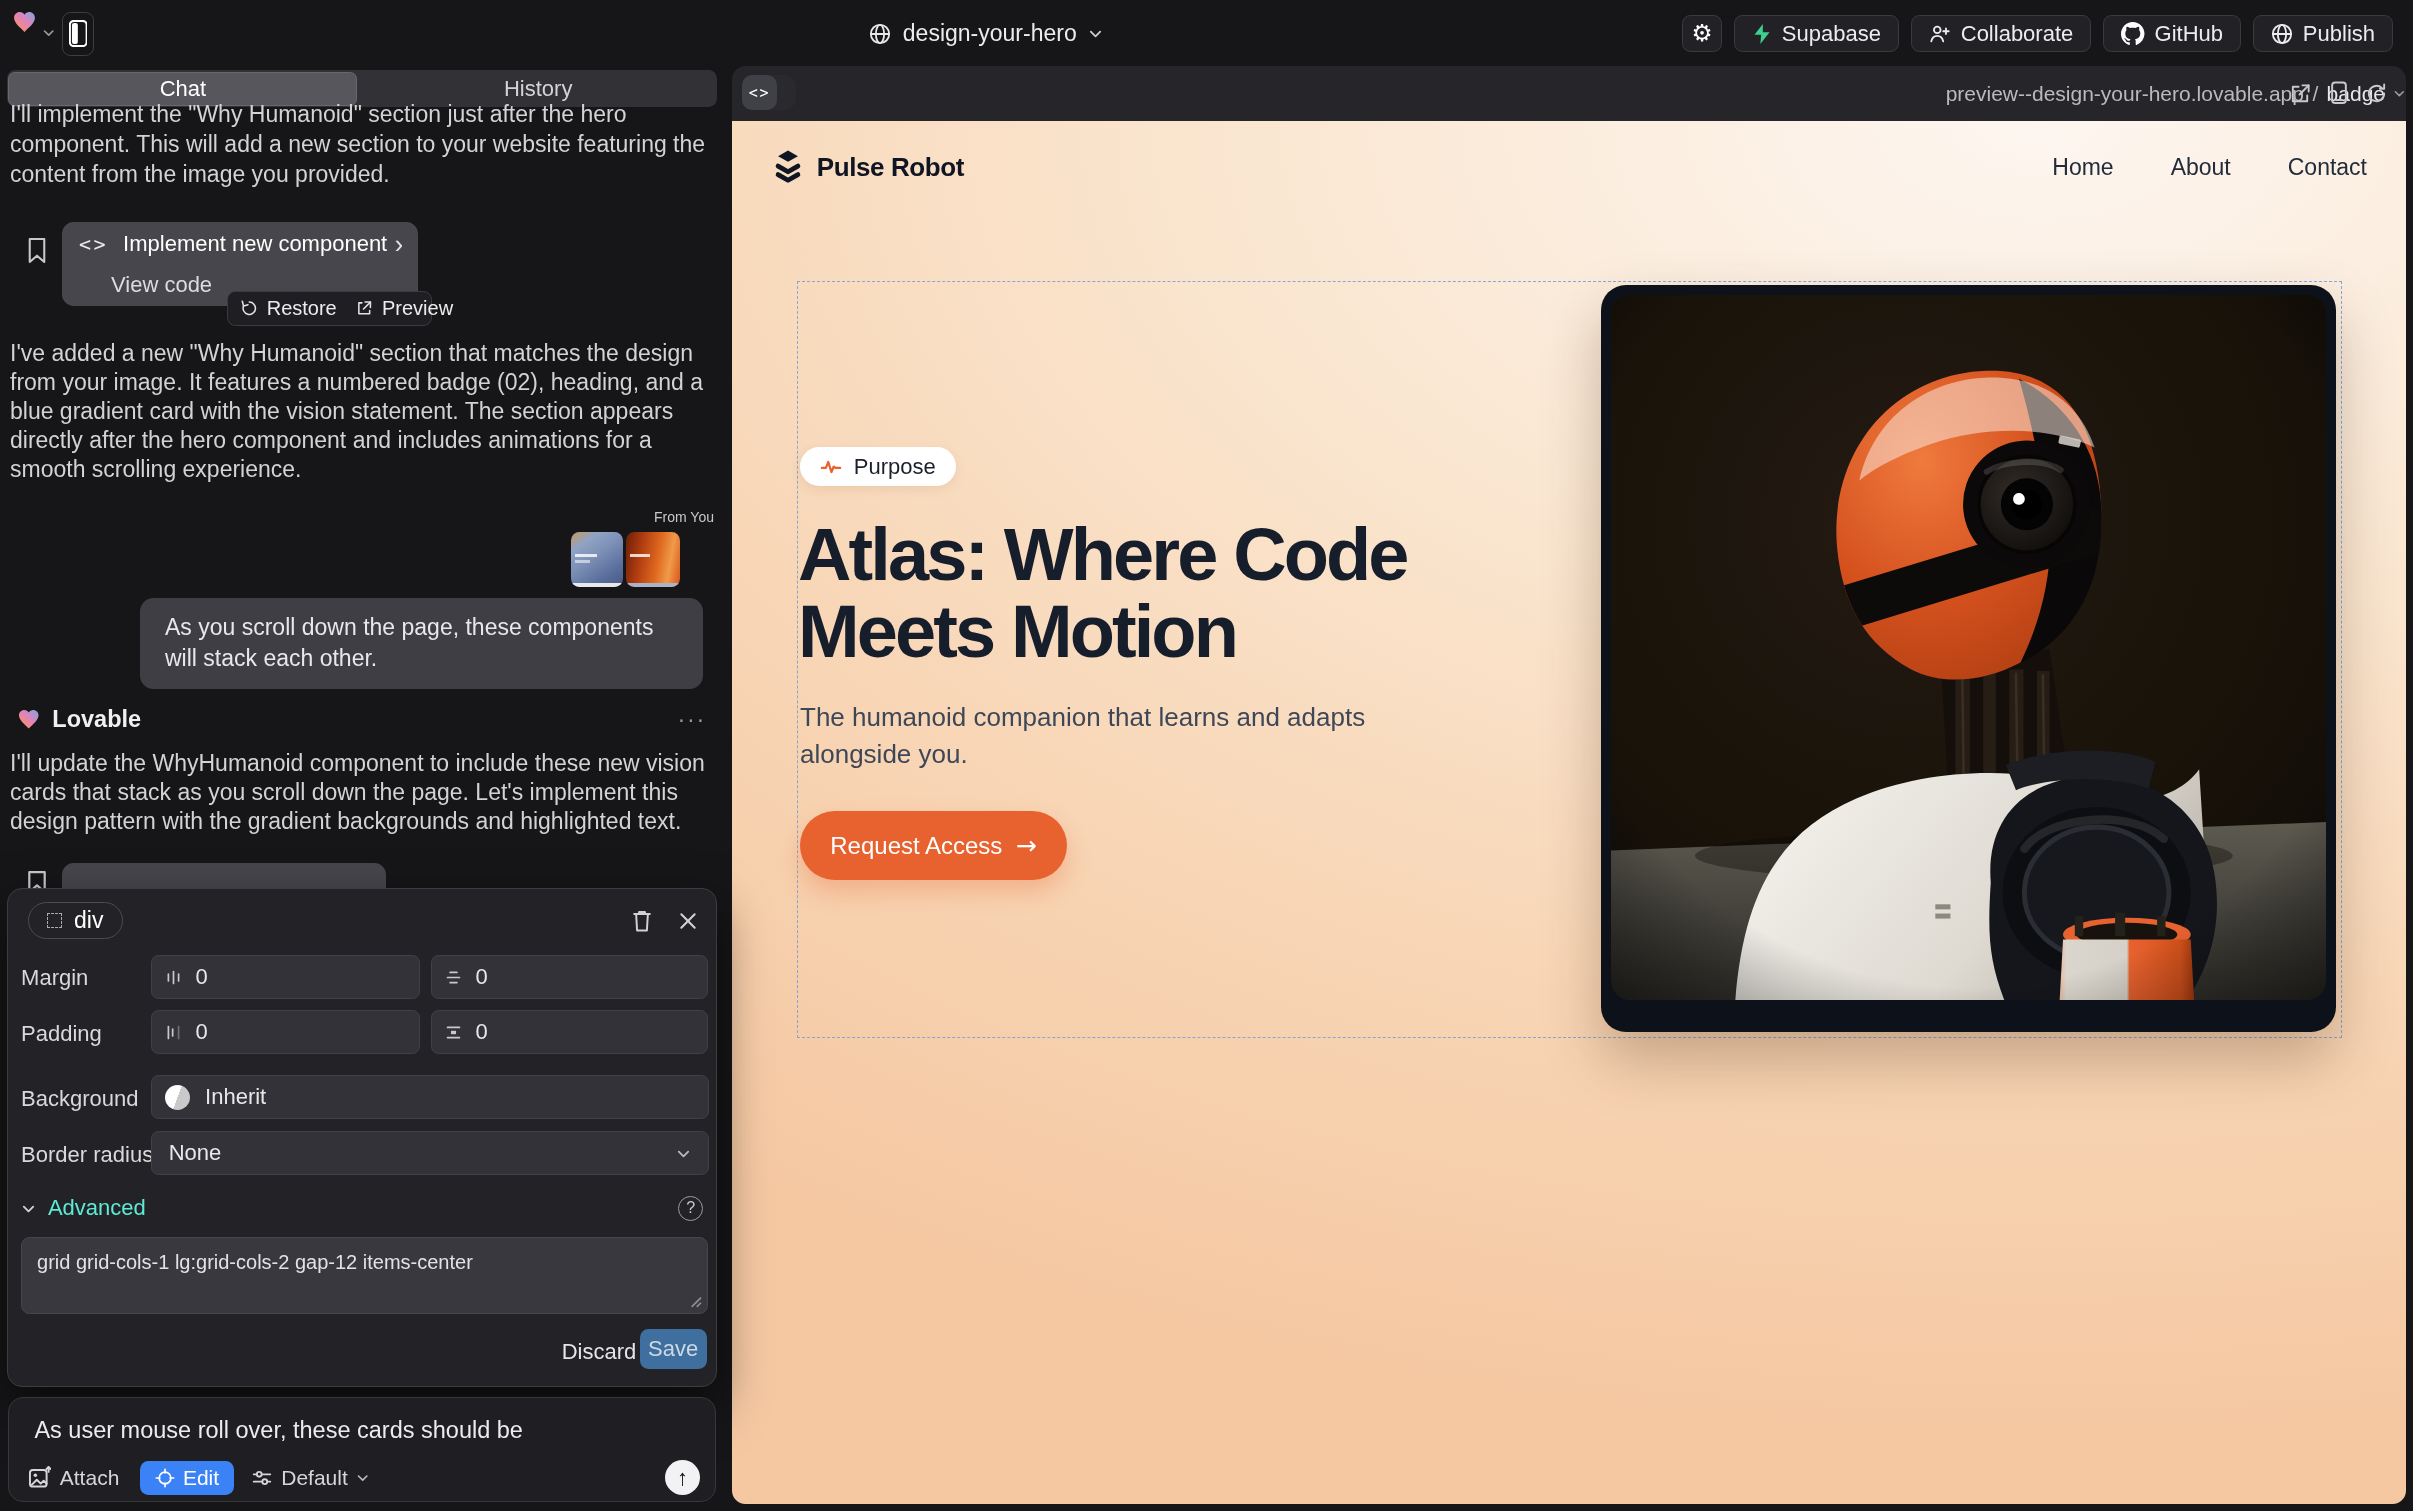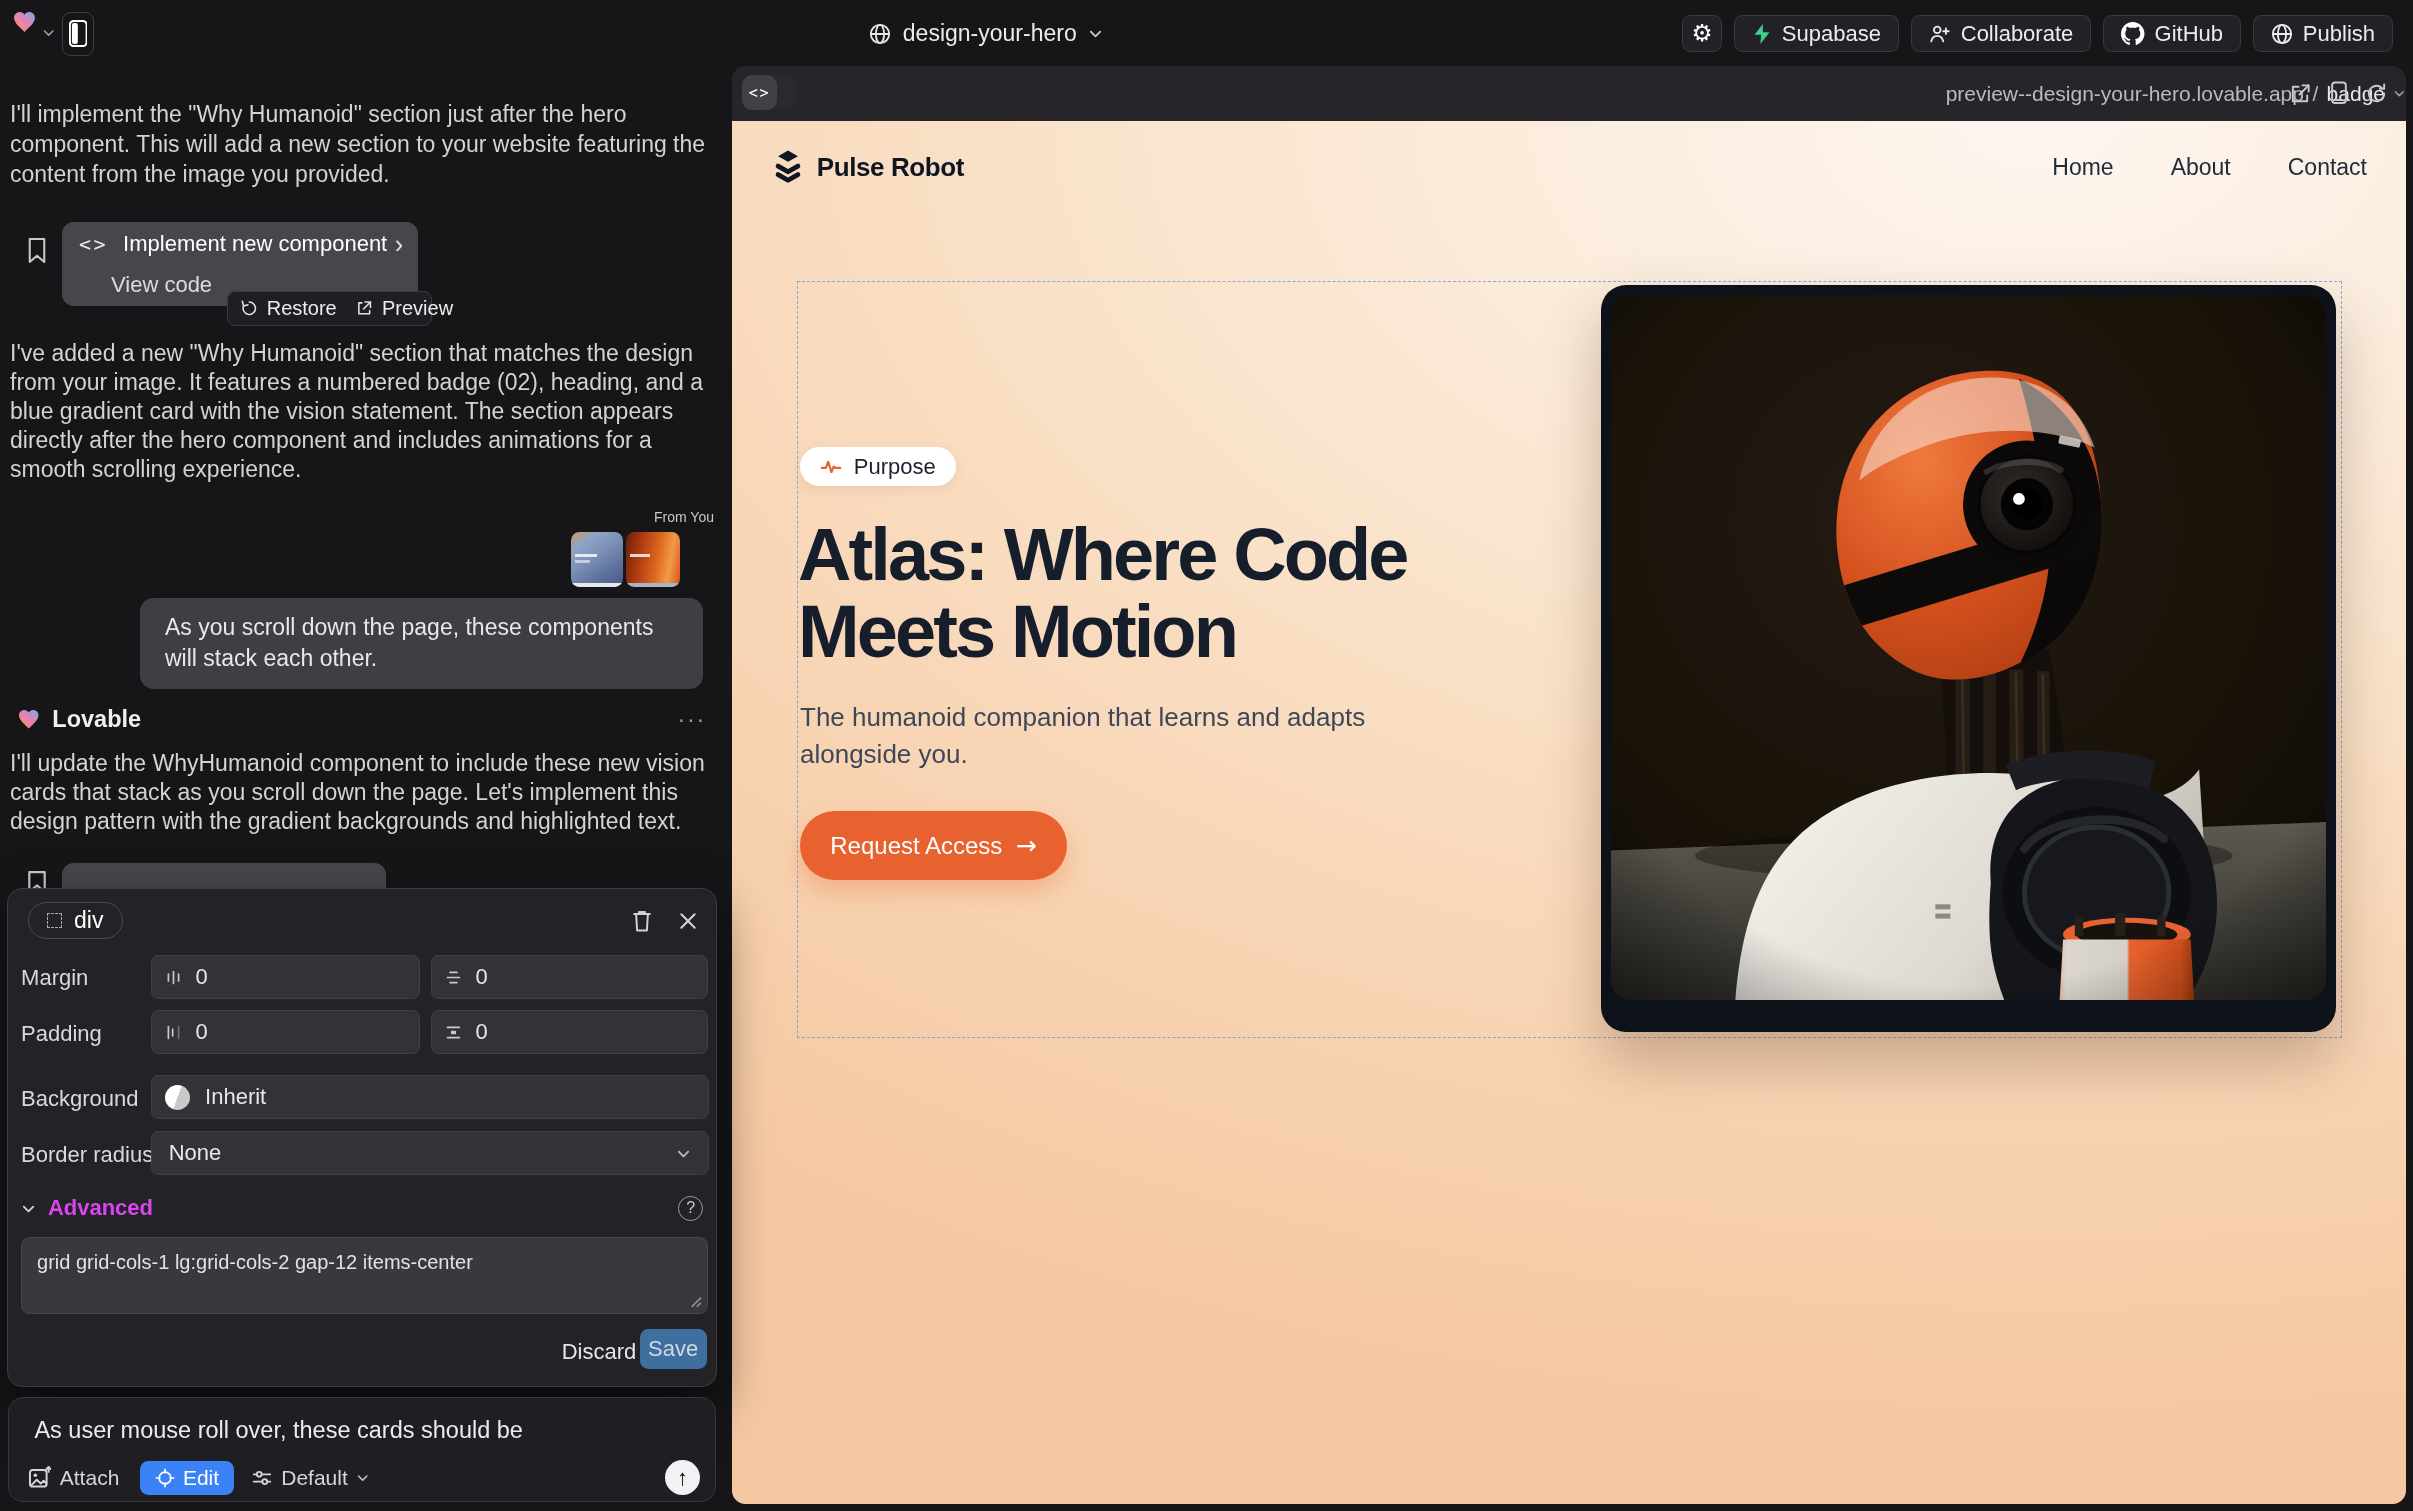--- a/index.html
+++ b/index.html
@@ -98,20 +98,28 @@
             <line x1="2" y1="12" x2="22" y2="12" class="icon-stroke" style="stroke:#ececee"></line>
           </svg>
         </span>
       <span>Publish</span>
     </button>
   </div>
 </div>
 
 <div class="ab" style="left:0;top:67px;width:722px;height:1444px">
 
+  <div class="ab row" style="left:6.7px;top:3.4px;width:710px;height:37px;background:#313136;border-radius:8.4px">
+    <div class="ab" style="left:1.7px;top:1.7px;width:349px;height:34px;background:#56565c;border:0.8px solid #67676d;border-radius:6.7px;display:flex;align-items:center;justify-content:center;cursor:pointer">
+      <span style="font-size:22px;color:#fff">Chat</span>
+    </div>
+    <div class="ab" style="left:353px;top:0;width:357px;height:37px;display:flex;align-items:center;justify-content:center;cursor:pointer">
+      <span style="font-size:22px;color:#d4d4d7">History</span>
+    </div>
+  </div>
 
   <p class="ab msg" style="left:10px;top:32px;width:702px">I'll implement the "Why Humanoid" section just after the hero component. This will add a new section to your website featuring the content from the image you provided.</p>
 
   <span class="ab" style="left:26px;top:170px">
     <svg width="22" height="27" viewBox="0 0 20 26">
         <path d="M3 2h14v22l-7-6-7 6z" class="icon-stroke" style="stroke:#c8c8cc"></path>
       </svg>
   </span>
 
   <div class="ab" style="left:62px;top:155px;width:356px;height:84px;background:#46464c;border-radius:11.8px;cursor:pointer">
@@ -258,21 +266,21 @@
         </svg>
       </span>
   </div>
 
   <div class="ab row" style="left:13.4px;top:304px;width:682px;height:30px;cursor:pointer">
     <span>
         <svg width="15" height="15" viewBox="0 0 16 16">
           <polyline points="3,6 8,11 13,6" class="icon-stroke" style="stroke:#d2d2d6"></polyline>
         </svg>
       </span>
-    <span style="font-size:22px;font-weight:700;color:#d946ef;margin-left:11.8px;flex:1">Advanced</span>
+    <span style="font-size:22px;font-weight:400;color:#5eead4;margin-left:11.8px;flex:1">Advanced</span>
     <span style="width:25px;height:25px;border:1.7px solid #9a9aa0;border-radius:50%;display:flex;align-items:center;justify-content:center;font-size:16px;color:#c9c9cd;cursor:pointer">?</span>
   </div>
 
   <div class="ab" style="left:13.4px;top:348px;width:687px;height:77px;background:#38383e;border:0.8px solid #46464c;border-radius:8.4px;padding:13.4px 15px;cursor:text">
     <span style="font-size:20px;color:#e2e2e5">grid grid-cols-1 lg:grid-cols-2 gap-12 items-center</span>
     <span style="position:absolute;right:5px;bottom:5px">
         <svg width="11.8" height="11.8" viewBox="0 0 14 14">
           <line x1="13" y1="2" x2="2" y2="13" stroke="#8e8e94" stroke-width="2"></line>
           <line x1="13" y1="8" x2="8" y2="13" stroke="#8e8e94" stroke-width="2"></line>
         </svg>

